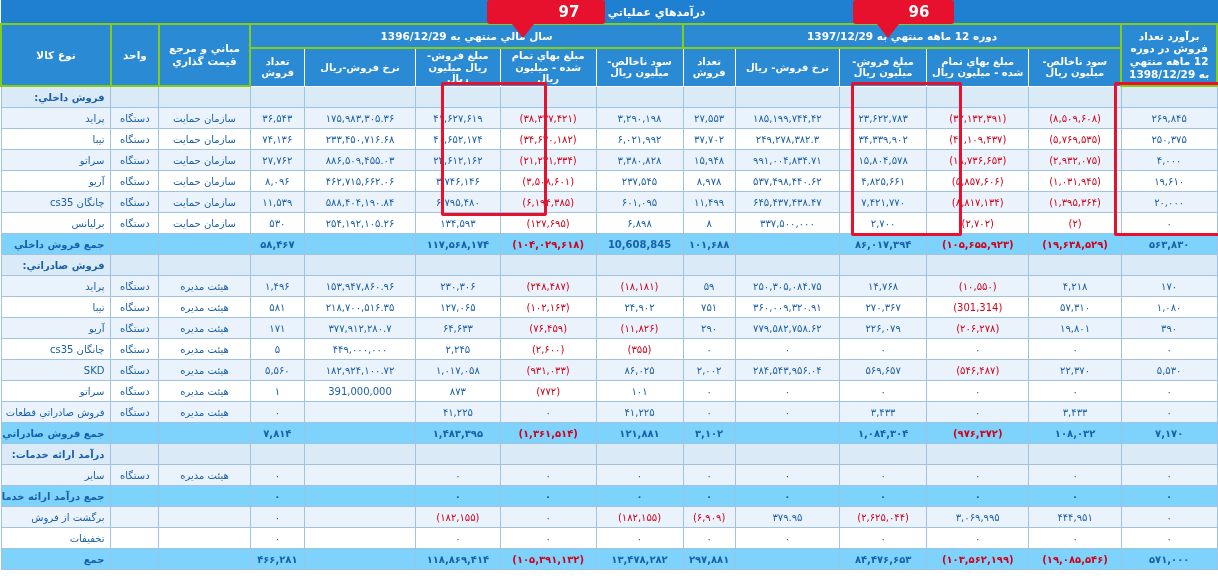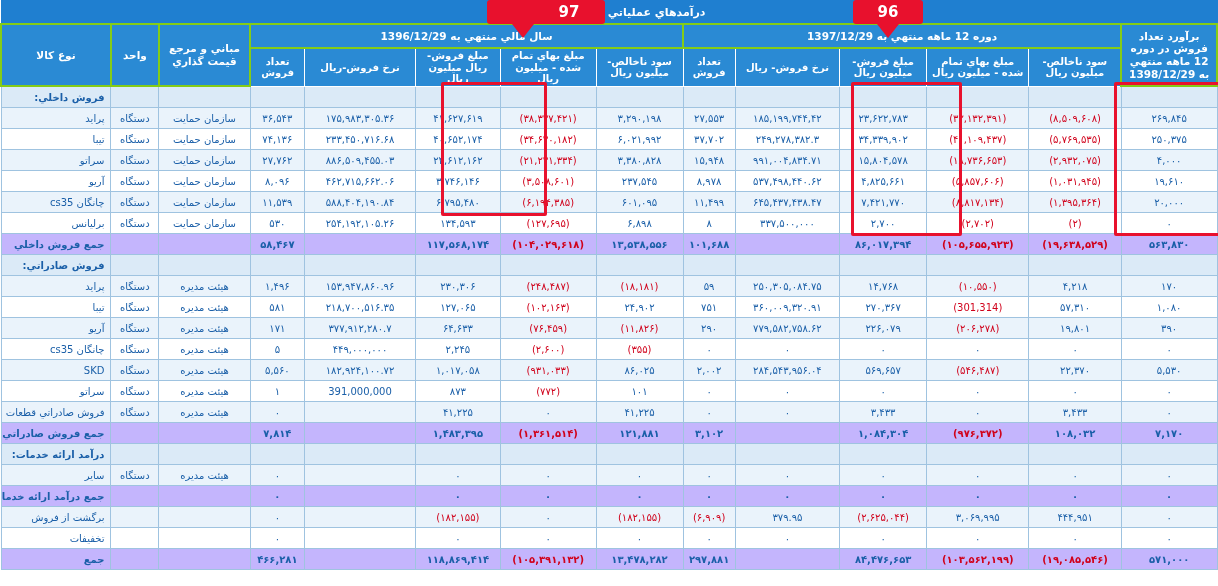--- a/index.html
+++ b/index.html
@@ -33,21 +33,21 @@
     vertical-align:middle;
   }
   .grouphdr td{
     background:#2a8ad4;color:#ffffff;font-weight:bold;font-size:10.5px;
     border:2px solid #84cc16;height:20px;
   }
   .sect td{background:#dbeaf7;font-weight:bold;color:#1a5fa8;text-align:right;padding-left:36px;}
   .sect td.blank{background:#dbeaf7;}
   .row-alt td{background:#eaf3fb;}
   .row-white td{background:#ffffff;}
-  .total td{background:#c4b5fd;font-weight:bold;}
+  .total td{background:#7dd3fc;font-weight:bold;}
   .neg{color:#d0021b;}
   .unitcell{text-align:center;}
   .namecell{text-align:right;padding-right:6px;color:#1a5fa8;}
   .num{direction:ltr;unicode-bidi:plaintext;}
   
   .redbox{position:absolute;border:3px solid #e8112d;pointer-events:none;border-radius:2px;}
   .redlabel{
     position:absolute;background:#e8112d;color:#ffffff;font-weight:bold;
     font-size:15px;display:flex;align-items:center;justify-content:center;
     border-radius:3px;
@@ -222,21 +222,21 @@
           <td class="unitcell">دستگاه</td>
           <td class="namecell">برليانس</td>
         </tr>
         <tr class="total">
           <td class="num">۵۶۳,۸۳۰</td>
           <td class="num neg">(۱۹,۶۳۸,۵۲۹)</td>
           <td class="num neg">(۱۰۵,۶۵۵,۹۲۳)</td>
           <td class="num">۸۶,۰۱۷,۳۹۴</td>
           <td class="num"></td>
           <td class="num">۱۰۱,۶۸۸</td>
-          <td class="num">۱۳,۵۳۸,۵۵۶</td>
+          <td class="num">10,608,845</td>
           <td class="num neg">(۱۰۴,۰۲۹,۶۱۸)</td>
           <td class="num">۱۱۷,۵۶۸,۱۷۴</td>
           <td class="num"></td>
           <td class="num">۵۸,۴۶۷</td>
           <td></td>
           <td class="unitcell"></td>
           <td class="namecell">جمع فروش داخلي</td>
         </tr>
         <tr class="sect">
           <td class="blank"></td>
@@ -477,20 +477,20 @@
           <td></td>
           <td class="unitcell"></td>
           <td class="namecell">جمع</td>
         </tr>
       </tbody>
   </table>
 
   <div class="redlabel" style="left:487px;top:0px;width:72px;height:24px;padding-left:46px;">97</div>
   <div class="redarrow" style="left:512px;top:24px;"></div>
 
-  <div class="redlabel" style="left:853px;top:0px;width:70px;height:24px;">96</div>
+  <div class="redlabel" style="left:853px;top:0px;width:70px;height:24px;padding-left:31px;">96</div>
   <div class="redarrow" style="left:877px;top:24px;"></div>
 
   <div class="redbox" style="left:441px;top:82px;width:100px;height:128px;"></div>
   <div class="redbox" style="left:851px;top:82px;width:105px;height:148px;"></div>
   <div class="redbox" style="left:1114px;top:82px;width:101px;height:148px;"></div>
 
 </div>
 
 </body></html>

